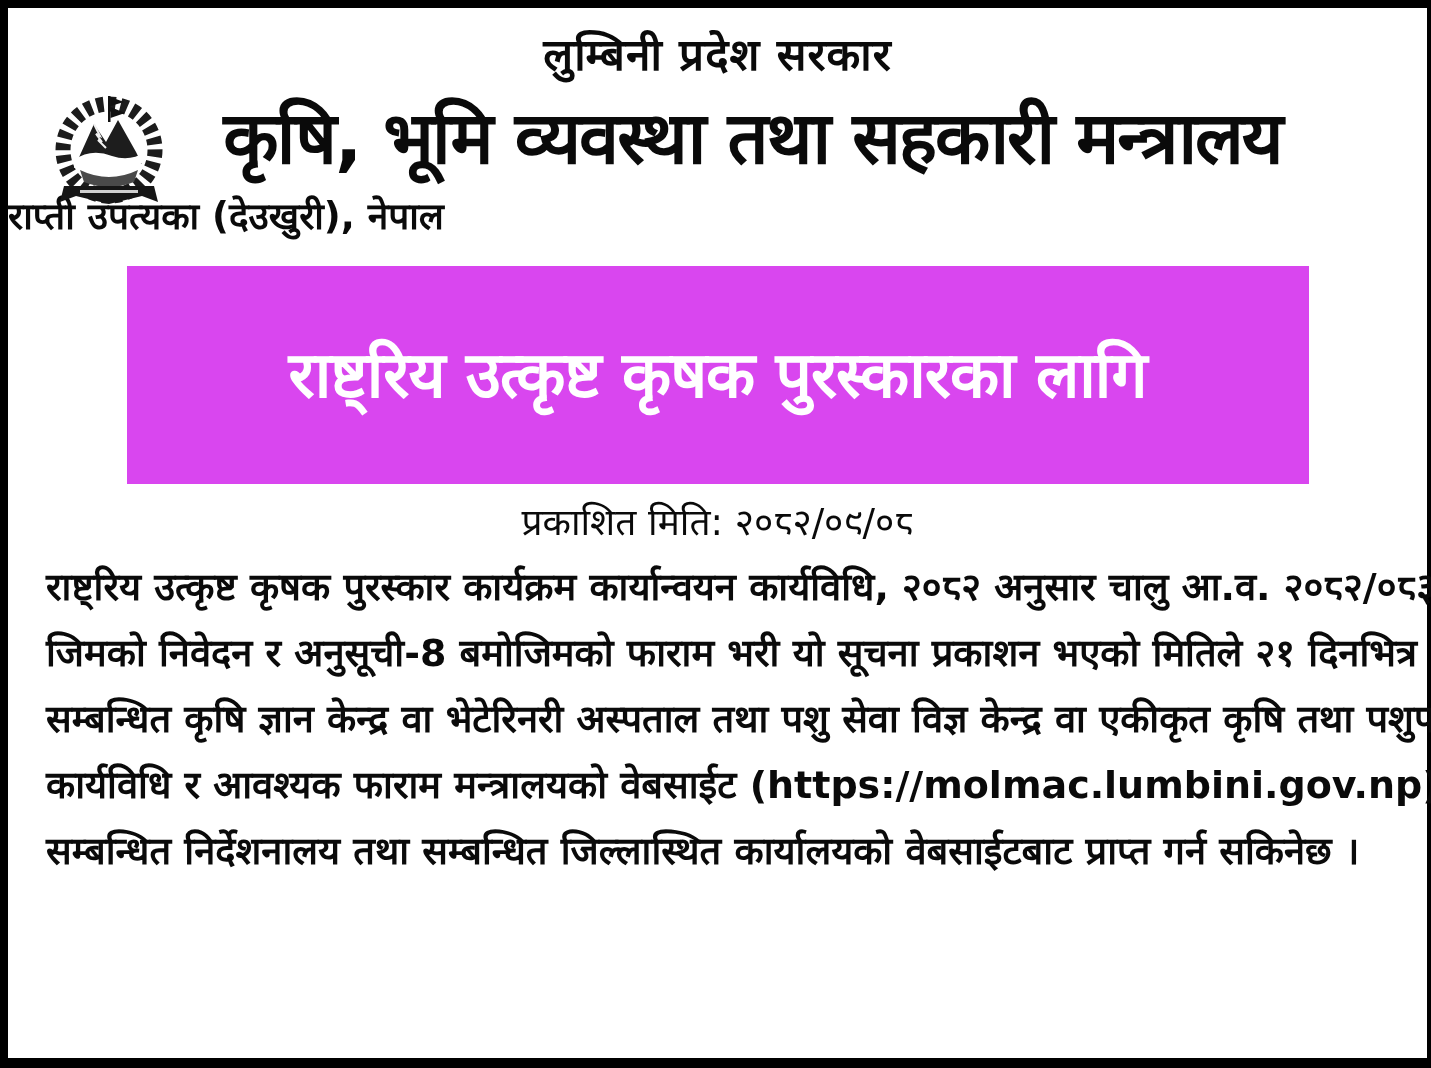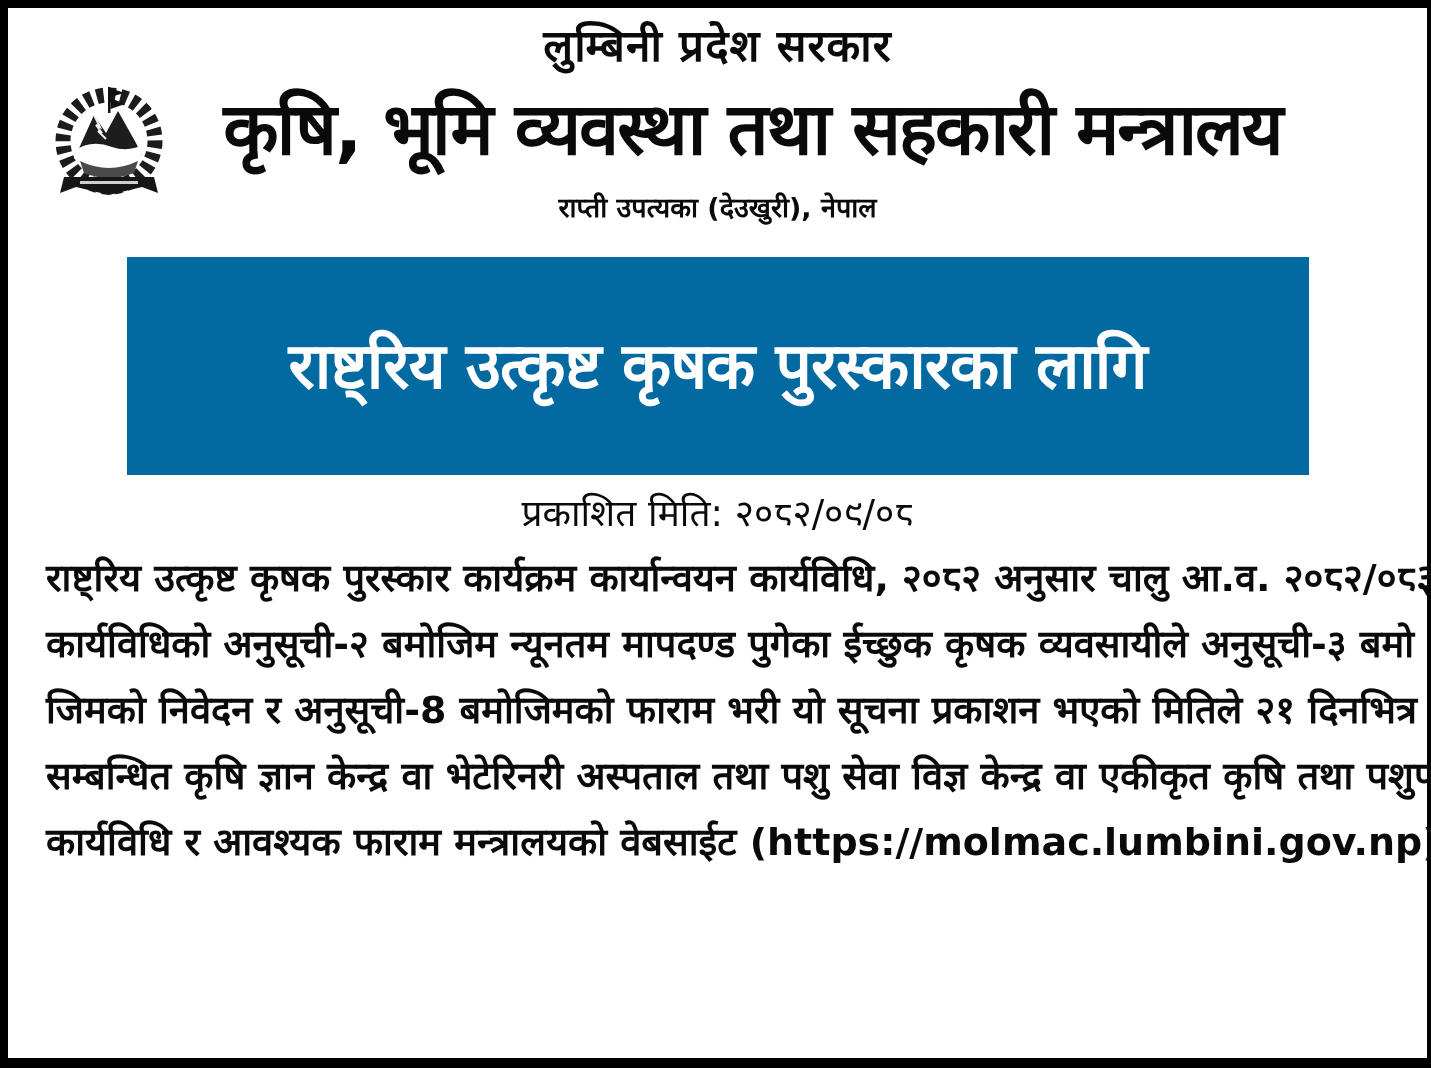--- a/index.html
+++ b/index.html
@@ -10,48 +10,48 @@
     font-family:"DejaVu Sans",sans-serif;
     overflow:hidden;
   }
   .content{
     position:absolute;
     left:8px;top:8px;right:4px;bottom:10px;
     background:#ffffff;
     color:#0a0a0a;
   }
   .gov-line{
-    padding-top:11px;
+    padding-top:20px;
     text-align:center;
     font-size:44px;line-height:54px;
     font-weight:bold;
     letter-spacing:1px;
   }
   .ministry-row{position:relative;}
   .emblem{
     position:absolute;left:38px;top:2px;
     width:128px;height:126px;
   }
   .ministry-line{
     margin-top:6px;
     text-align:center;
     font-size:72px;line-height:100px;
     font-weight:bold;
     letter-spacing:-2px;
     padding-left:110px;padding-right:40px;
   }
   .location-line{
-    text-align:center;
-    font-size:27px;line-height:58px;
+    text-align:left;
+    font-size:37px;line-height:58px;
     font-weight:bold;
   }
   .banner{
     width:1182px;height:218px;
     margin:20px auto 0 auto;
-    background:#0369a1;
+    background:#d946ef;
     color:#ffffff;
     display:flex;flex-direction:column;
     justify-content:space-evenly;
     align-items:center;
     text-align:center;
   }
   .banner .b-line{
     font-size:64px;line-height:86px;
     font-weight:bold;
     letter-spacing:-1px;
@@ -114,20 +114,20 @@
     <div class="location-line">राप्ती उपत्यका (देउखुरी), नेपाल</div>
 
     <div class="banner">
       <div class="b-line">राष्ट्रिय उत्कृष्ट कृषक पुरस्कारका लागि</div>
     </div>
 
     <div class="pub-date">प्रकाशित मिति: २०८२/०९/०८</div>
 
     <div class="body-text">
       <div class="body-line">राष्ट्रिय उत्कृष्ट कृषक पुरस्कार कार्यक्रम कार्यान्वयन कार्यविधि, २०८२ अनुसार चालु आ.व. २०८२/०८३</div>
-      <div class="body-line">कार्यविधिको अनुसूची-२ बमोजिम न्यूनतम मापदण्ड पुगेका ईच्छुक कृषक व्यवसायीले अनुसूची-३ बमो</div>
       <div class="body-line">जिमको निवेदन र अनुसूची-8 बमोजिमको फाराम भरी यो सूचना प्रकाशन भएको मितिले २१ दिनभित्र</div>
       <div class="body-line">सम्बन्धित कृषि ज्ञान केन्द्र वा भेटेरिनरी अस्पताल तथा पशु सेवा विज्ञ केन्द्र वा एकीकृत कृषि तथा पशुपन्छी</div>
       <div class="body-line">कार्यविधि र आवश्यक फाराम मन्त्रालयको वेबसाईट (https://molmac.lumbini.gov.np) वा</div>
+      <div class="body-line para-end">सम्बन्धित निर्देशनालय तथा सम्बन्धित जिल्लास्थित कार्यालयको वेबसाईटबाट प्राप्त गर्न सकिनेछ ।</div>
     </div>
 
   </div>
 </div>
 
 </body></html>

